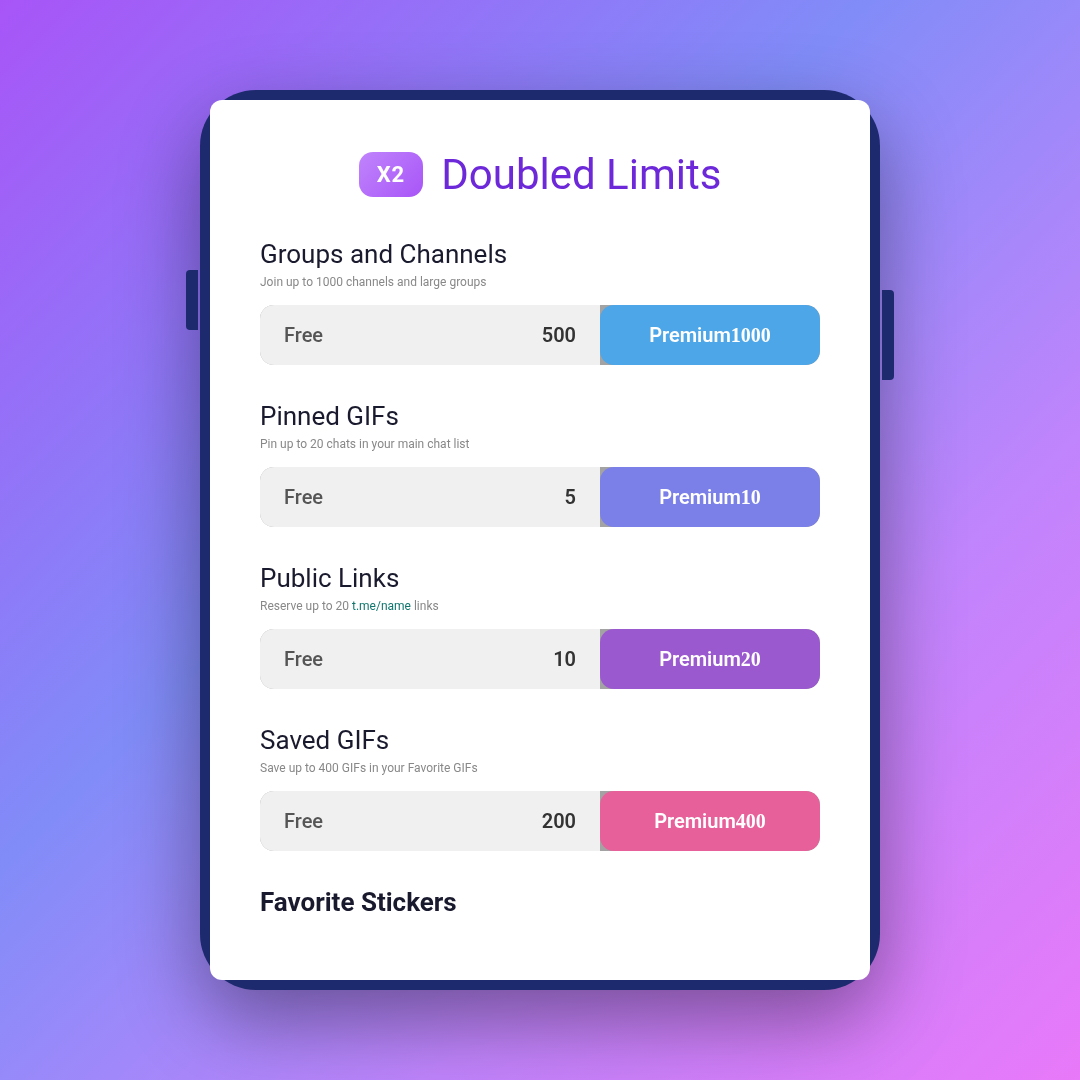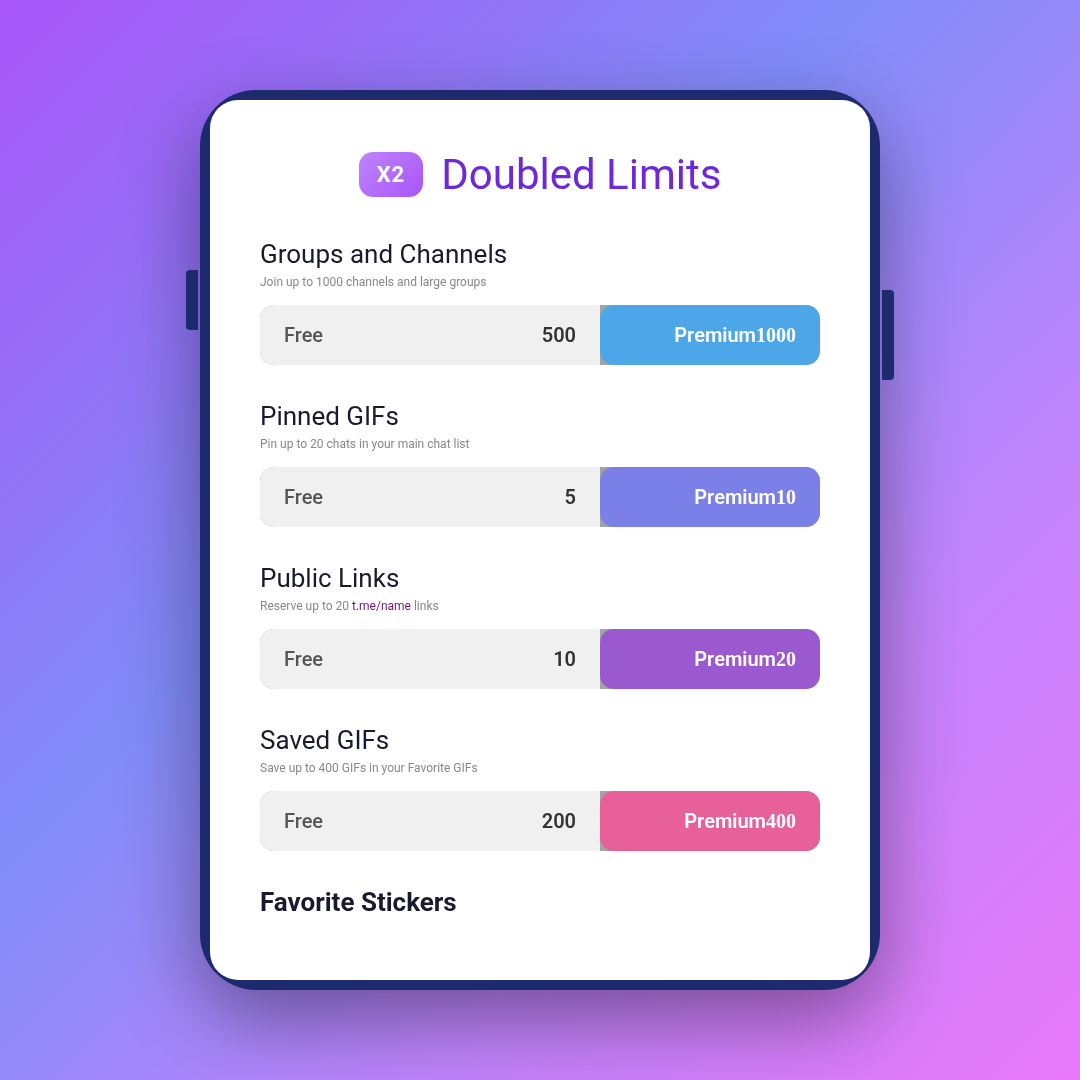--- a/index.html
+++ b/index.html
@@ -22,21 +22,21 @@
       border-radius: 56px;
       padding: 10px;
       box-shadow: 0 30px 80px rgba(0,0,0,0.4);
       position: relative;
     }
 
     .phone-inner {
       width: 100%;
       height: 100%;
       background: #ffffff;
-      border-radius: 28px;
+      border-radius: 12px;
       overflow: hidden;
       position: relative;
     }
 
     
     .phone-outer::before {
       content: '';
       position: absolute;
       left: -14px;
       top: 180px;
@@ -100,21 +100,21 @@
       margin-bottom: 6px;
     }
 
     .feature-desc {
       font-size: 12px;
       color: #888;
       margin-bottom: 16px;
     }
 
     .feature-desc .link {
-      color: #701a75;
+      color: #0f766e;
     }
 
     
     .comparison-bar {
       display: flex;
       border-radius: 14px;
       overflow: hidden;
       background: #a3a3a3;
       height: 60px;
     }
@@ -136,21 +136,21 @@
 
     .bar-free-value {
       font-size: 20px;
       color: #333;
       font-weight: 600;
     }
 
     .bar-premium {
       display: flex;
       align-items: center;
-      justify-content: flex-end;
+      justify-content: center;
       padding: 0 24px;
       border-radius: 14px;
       min-width: 220px;
     }
 
     .bar-premium-label {
       font-size: 20px;
       color: white;
       font-weight: 600;
     }

